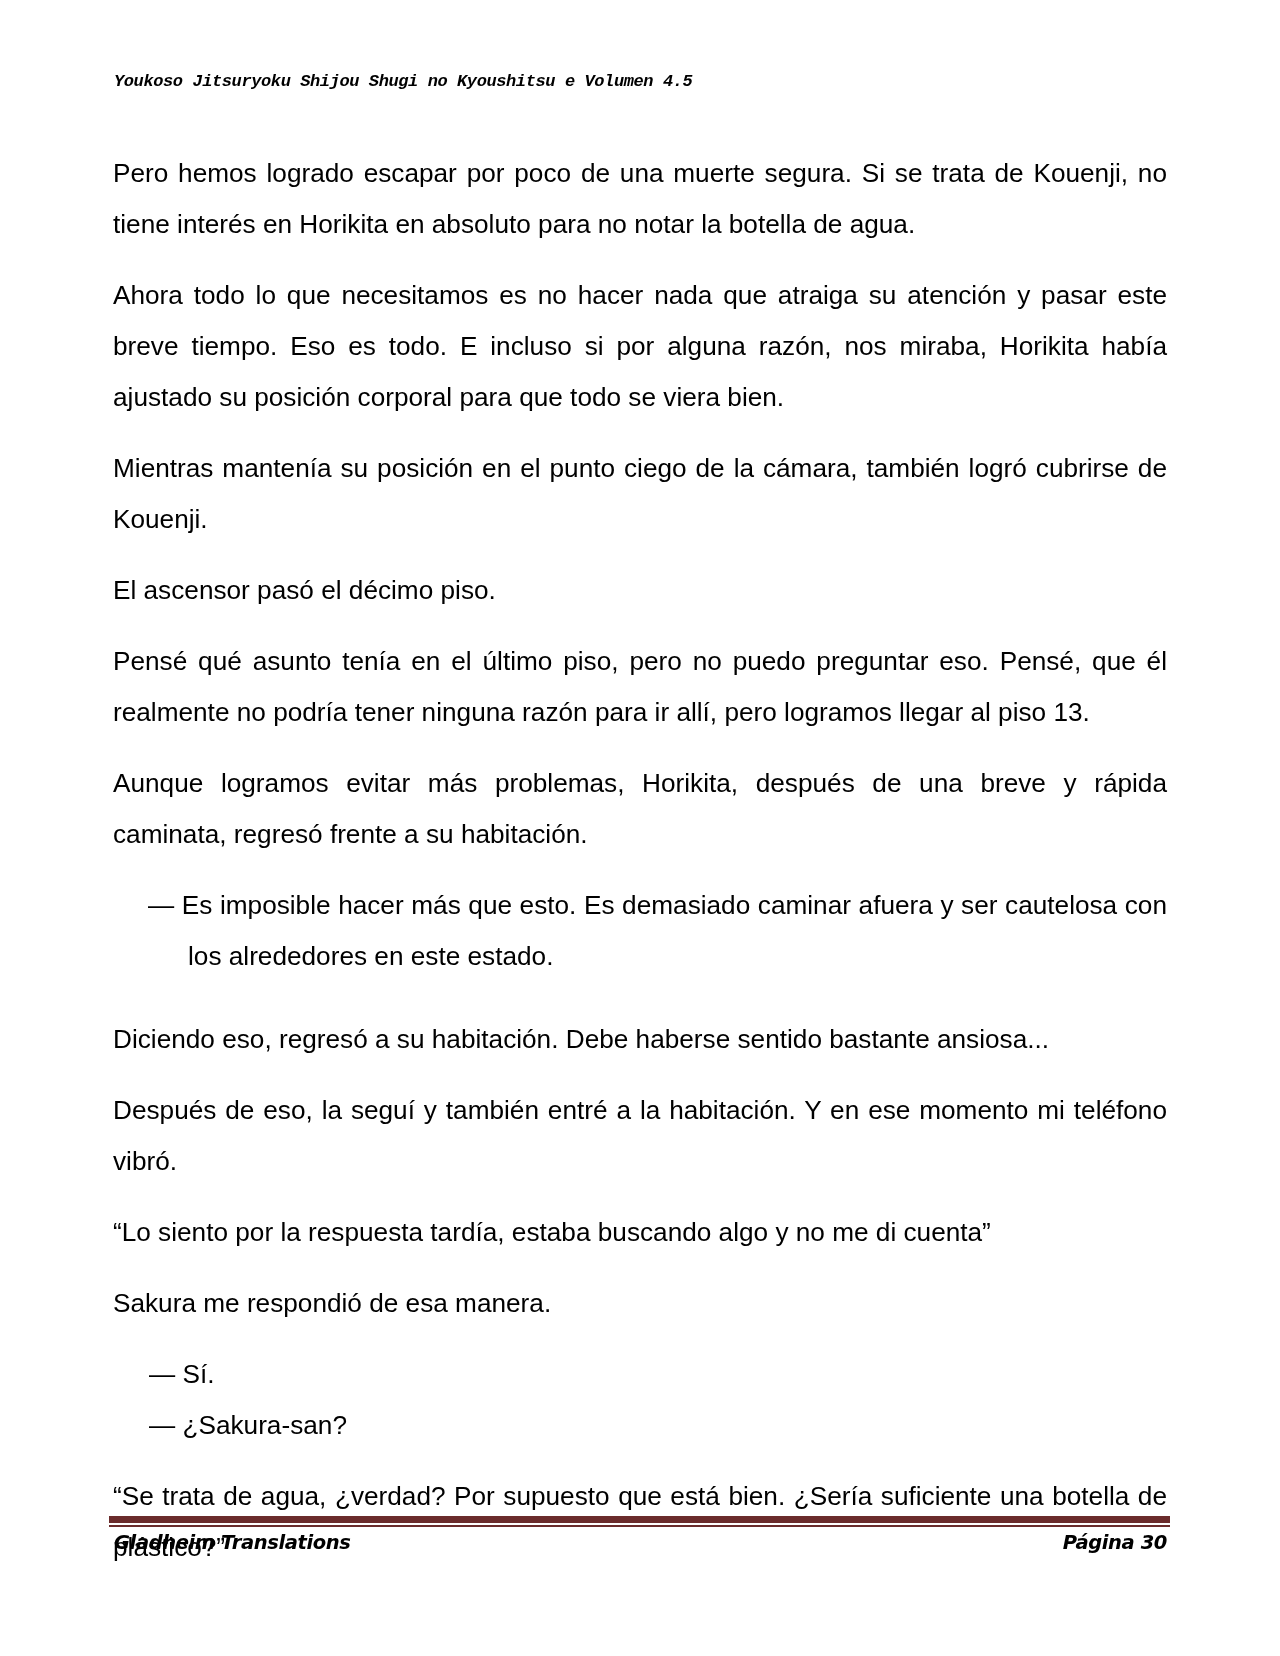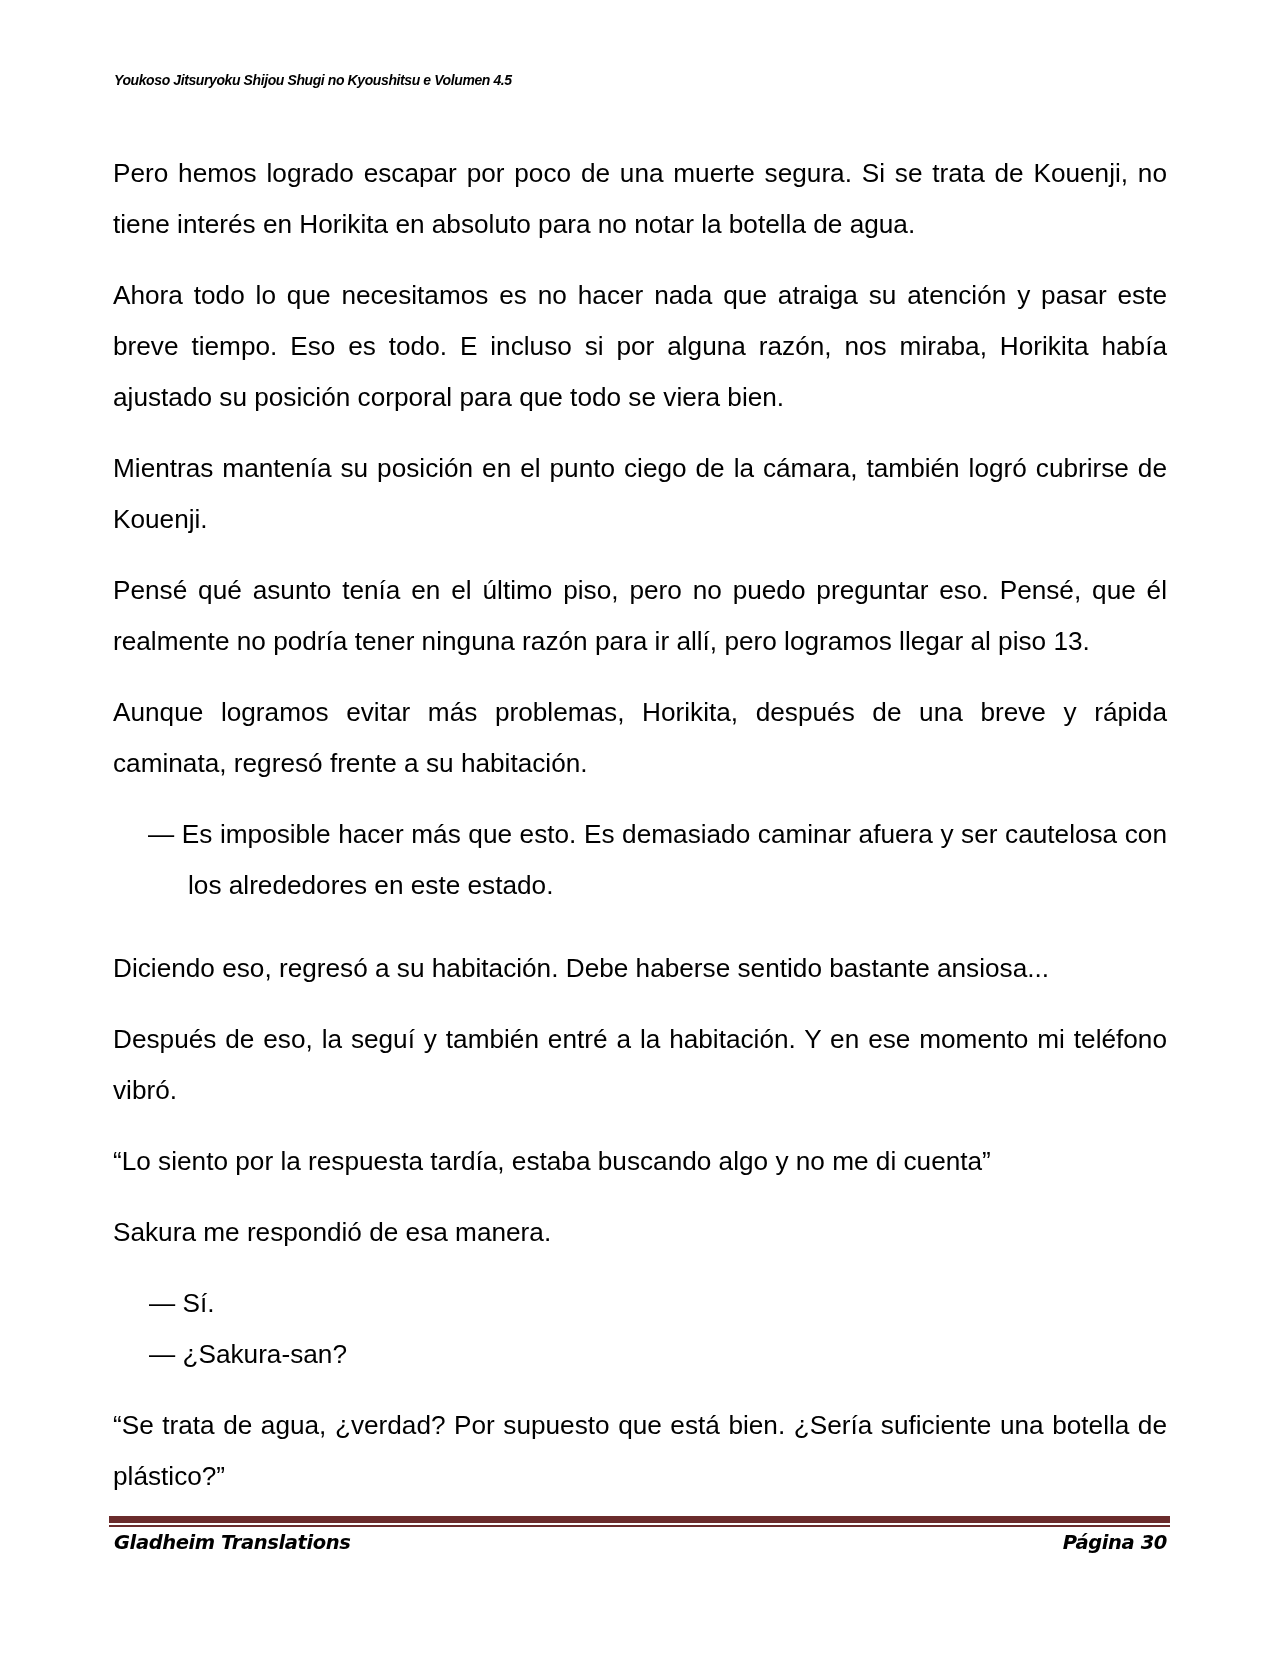--- a/index.html
+++ b/index.html
@@ -12,24 +12,24 @@
       height: 1656px;
       position: relative;
       overflow: hidden;
       color: #000000;
       font-family: "Liberation Sans", sans-serif;
     }
     .page-header {
       position: absolute;
       left: 114px;
       top: 72px;
-      font-family: Liberation Sans, sans-serif;
+      font-family: Liberation Mono, monospace;
       font-weight: bold;
       font-style: italic;
-      font-size: 14px;
+      font-size: 17px;
       letter-spacing: -0.4px;
       color: #000;
       white-space: nowrap;
     }
     .content {
       position: absolute;
       left: 113px;
       top: 148px;
       width: 1054px;
       font-size: 26.2px;
@@ -82,20 +82,21 @@
   </style>
 </head>
 <body>
 
 <div class="page-header">Youkoso Jitsuryoku Shijou Shugi no Kyoushitsu e Volumen 4.5</div>
 
 <div class="content">
   <p class="para">Pero hemos logrado escapar por poco de una muerte segura. Si se trata de Kouenji, no tiene interés en Horikita en absoluto para no notar la botella de agua.</p>
   <p class="para">Ahora todo lo que necesitamos es no hacer nada que atraiga su atención y pasar este breve tiempo. Eso es todo. E incluso si por alguna razón, nos miraba, Horikita había ajustado su posición corporal para que todo se viera bien.</p>
   <p class="para">Mientras mantenía su posición en el punto ciego de la cámara, también logró cubrirse de Kouenji.</p>
+  <p class="para">El ascensor pasó el décimo piso.</p>
   <p class="para">Pensé qué asunto tenía en el último piso, pero no puedo preguntar eso. Pensé, que él realmente no podría tener ninguna razón para ir allí, pero logramos llegar al piso 13.</p>
   <p class="para">Aunque logramos evitar más problemas, Horikita, después de una breve y rápida caminata, regresó frente a su habitación.</p>
   <p class="dialogue">— Es imposible hacer más que esto. Es demasiado caminar afuera y ser cautelosa con los alrededores en este estado.</p>
   <p class="para">Diciendo eso, regresó a su habitación. Debe haberse sentido bastante ansiosa...</p>
   <p class="para">Después de eso, la seguí y también entré a la habitación. Y en ese momento mi teléfono vibró.</p>
   <p class="para">“Lo siento por la respuesta tardía, estaba buscando algo y no me di cuenta”</p>
   <p class="para">Sakura me respondió de esa manera.</p>
   <div class="dialogue-group">
     <p class="dline">— Sí.</p>
     <p class="dline">— ¿Sakura-san?</p>

